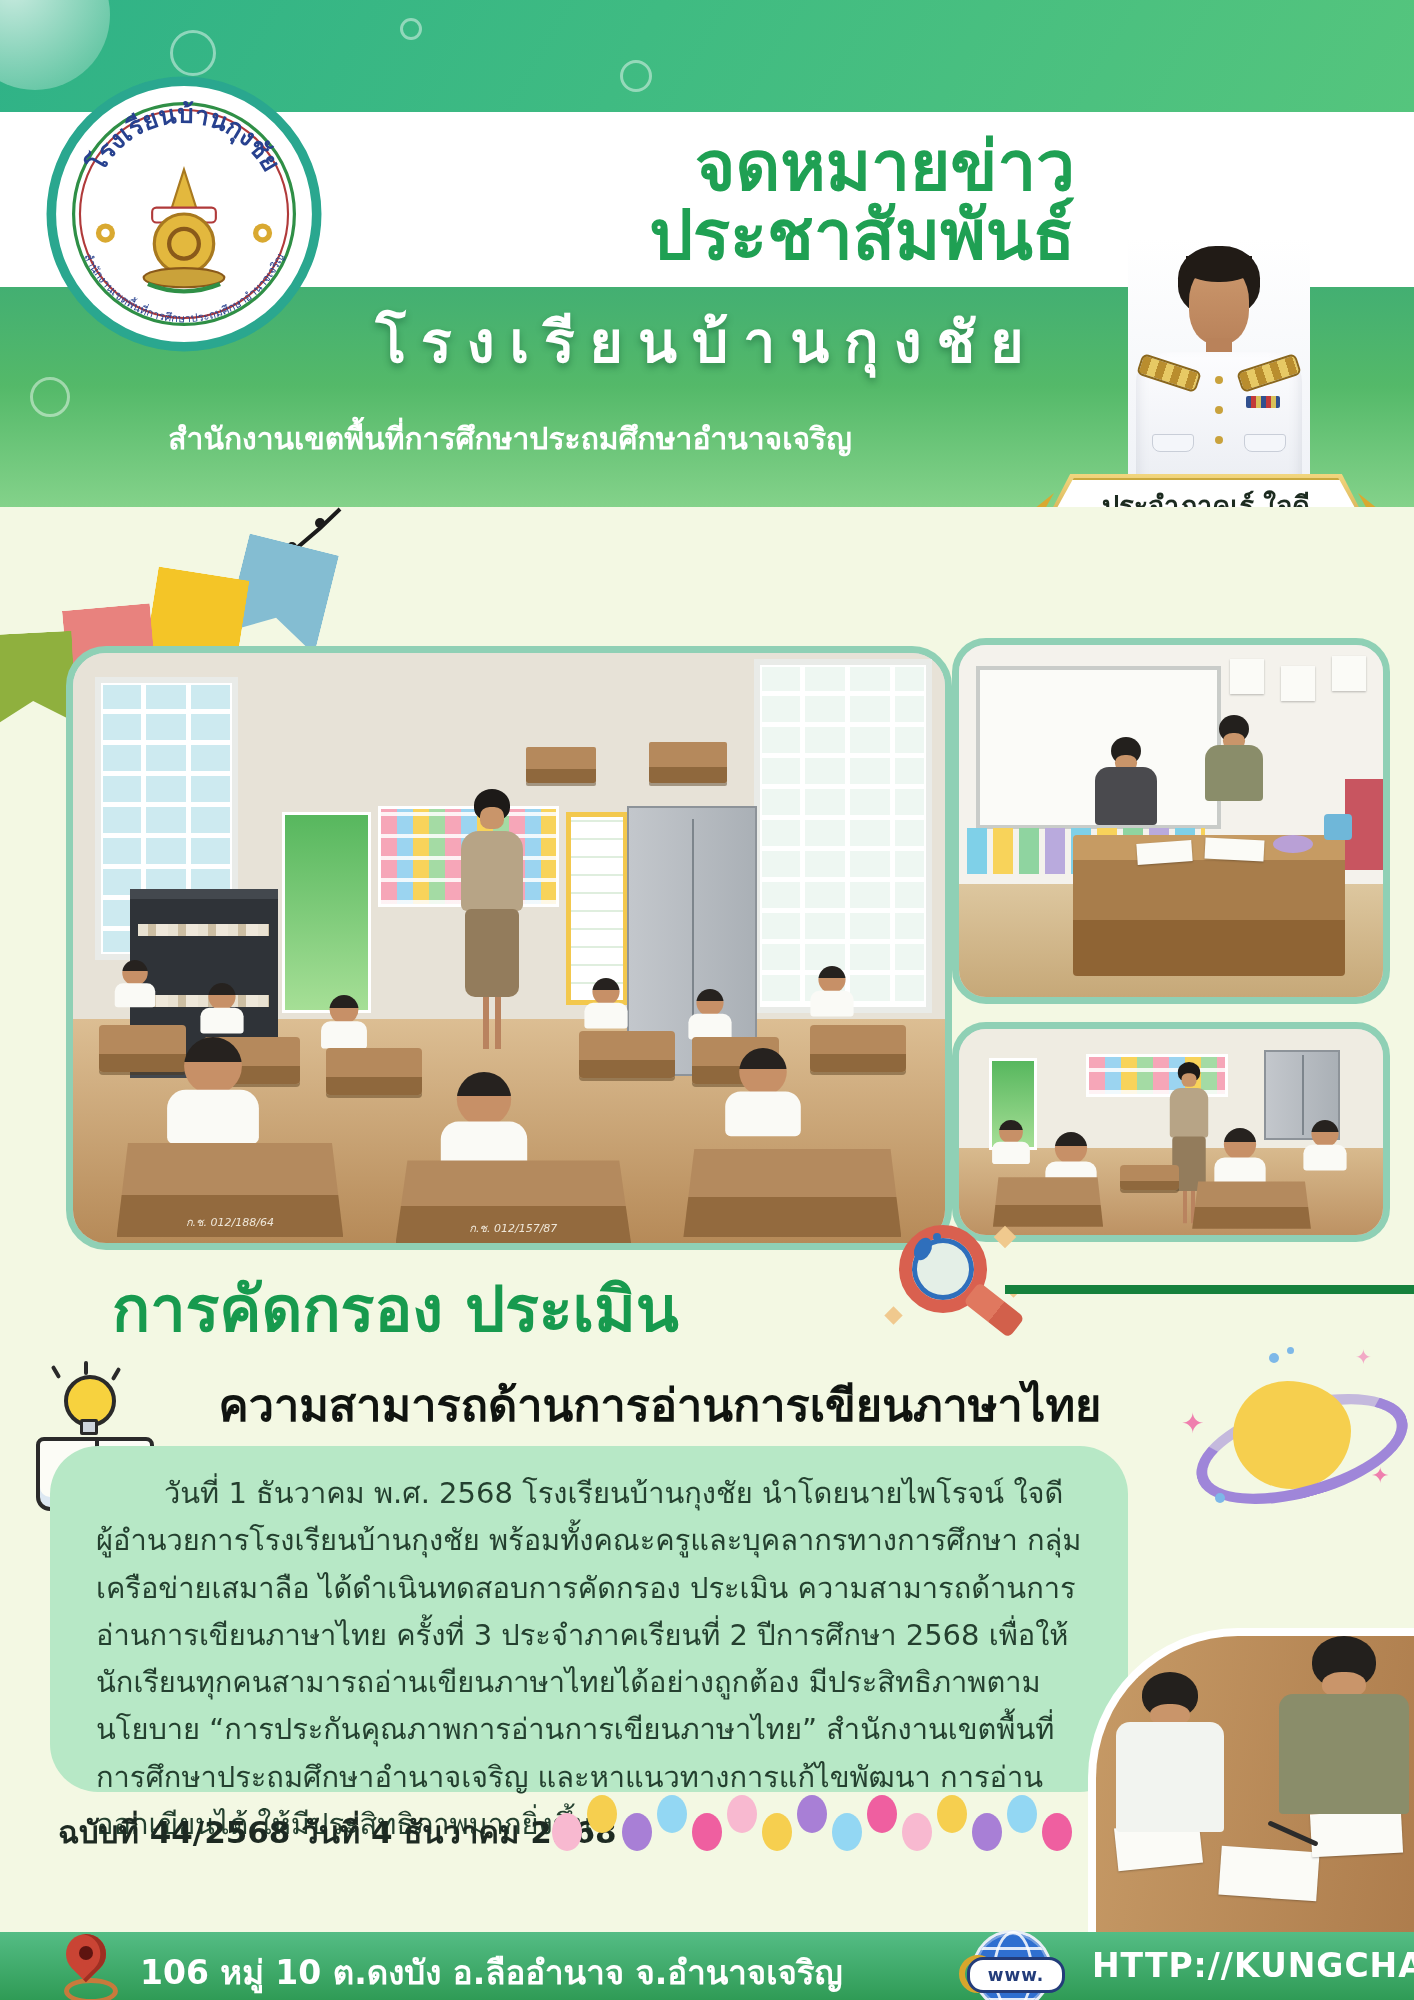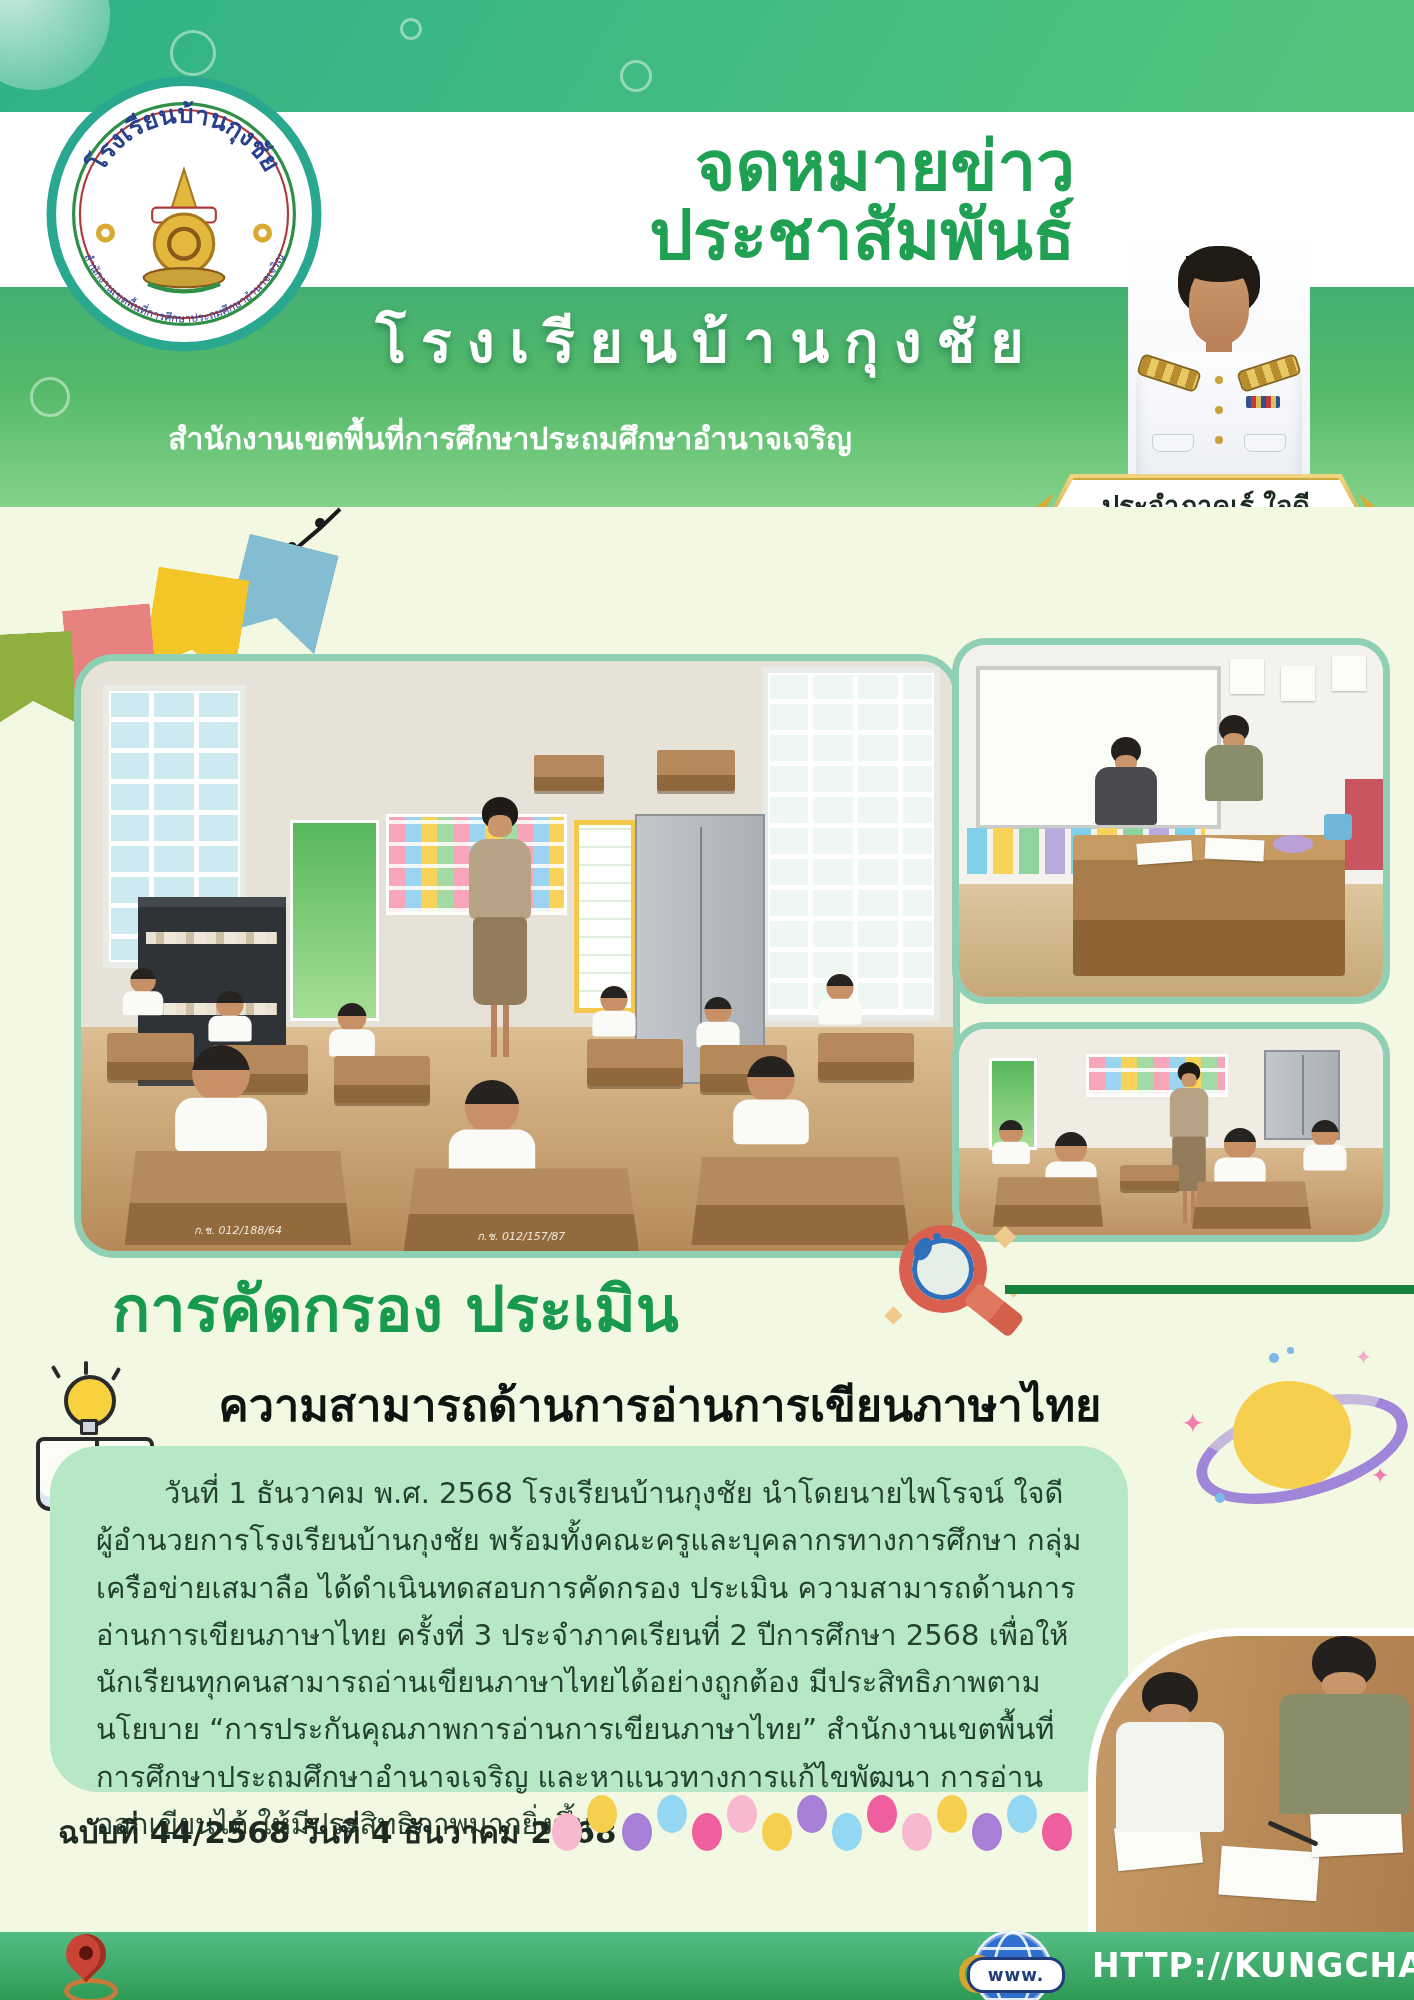--- a/index.html
+++ b/index.html
@@ -305,21 +305,21 @@
         </g>
       </svg>
       <div id="flags">
           <div class="flag" style="left: 236px; top: 40px; width: 92px; height: 102px; transform: rotate(14deg); background: rgb(132, 189, 210);"></div>
           <div class="flag" style="left: 150px; top: 70px; width: 92px; height: 104px; transform: rotate(9deg); background: rgb(244, 197, 39);"></div>
           <div class="flag" style="left: 66px; top: 104px; width: 88px; height: 96px; transform: rotate(-5deg); background: rgb(232, 130, 126);"></div>
           <div class="flag" style="left: -10px; top: 130px; width: 84px; height: 92px; transform: rotate(-3deg); background: rgb(143, 176, 62);"></div>
         </div>
     </div>
 
-    <figure class="photo photo-main" style="margin:16px;">
+    <figure class="photo photo-main" style="margin:8px;">
       <div class="ph-wall"></div>
       <div class="ph-floor"></div>
       <div class="ph-win" style="left:2.5%;top:4%;width:15%;height:46%;">
           <div class="bars"></div>
         </div>
       <div class="ph-win" style="right:1.5%;top:1%;width:19%;height:58%;background:#eef7f2;">
           <div class="bars"></div>
         </div>
       <div class="ph-shelf" style="left:6.5%;top:40%;width:17%;height:32%;"></div>
       <div class="ph-books" style="left:7.5%;top:46%;width:15%;"></div>
@@ -530,20 +530,21 @@
         <span class="dot" style="background: rgb(239, 95, 160); left: 490px; top: 18px;"></span>
       </div>
   </main>
 
   <footer class="footer">
     <div class="pin">
       <div class="pin-ring"></div>
         <div class="pin-head"></div>
         <div class="pin-hole"></div>
     </div>
+    <div class="address">106 หมู่ 10 ต.ดงบัง อ.ลืออำนาจ จ.อำนาจเจริญ</div>
     <div class="globe">
       <div class="grid"></div>
         <div class="merid"></div>
       <div class="www-ring"></div>
       <div class="www-pill">www.</div>
     </div>
     <div class="url">HTTP://KUNGCHAICOM</div>
   </footer>
 </div>
 

